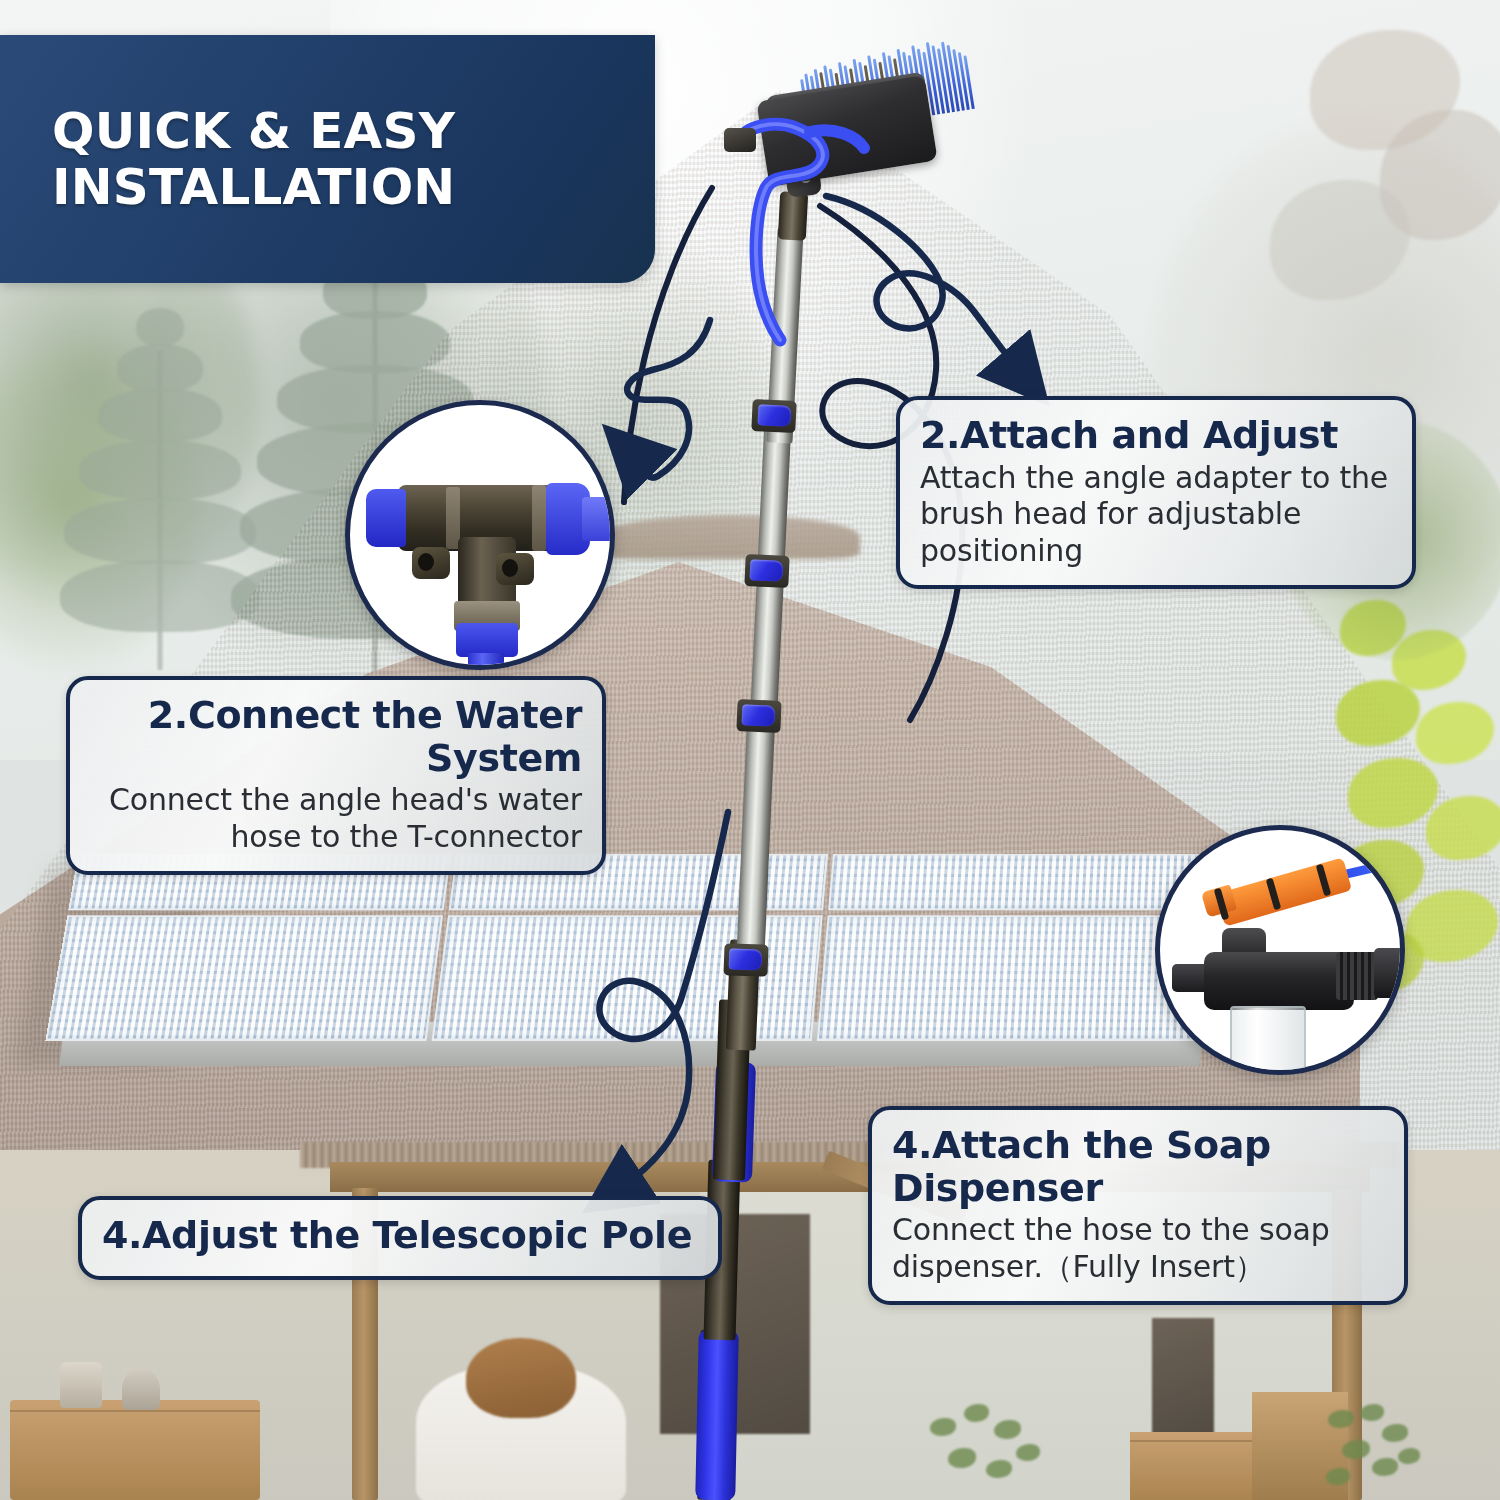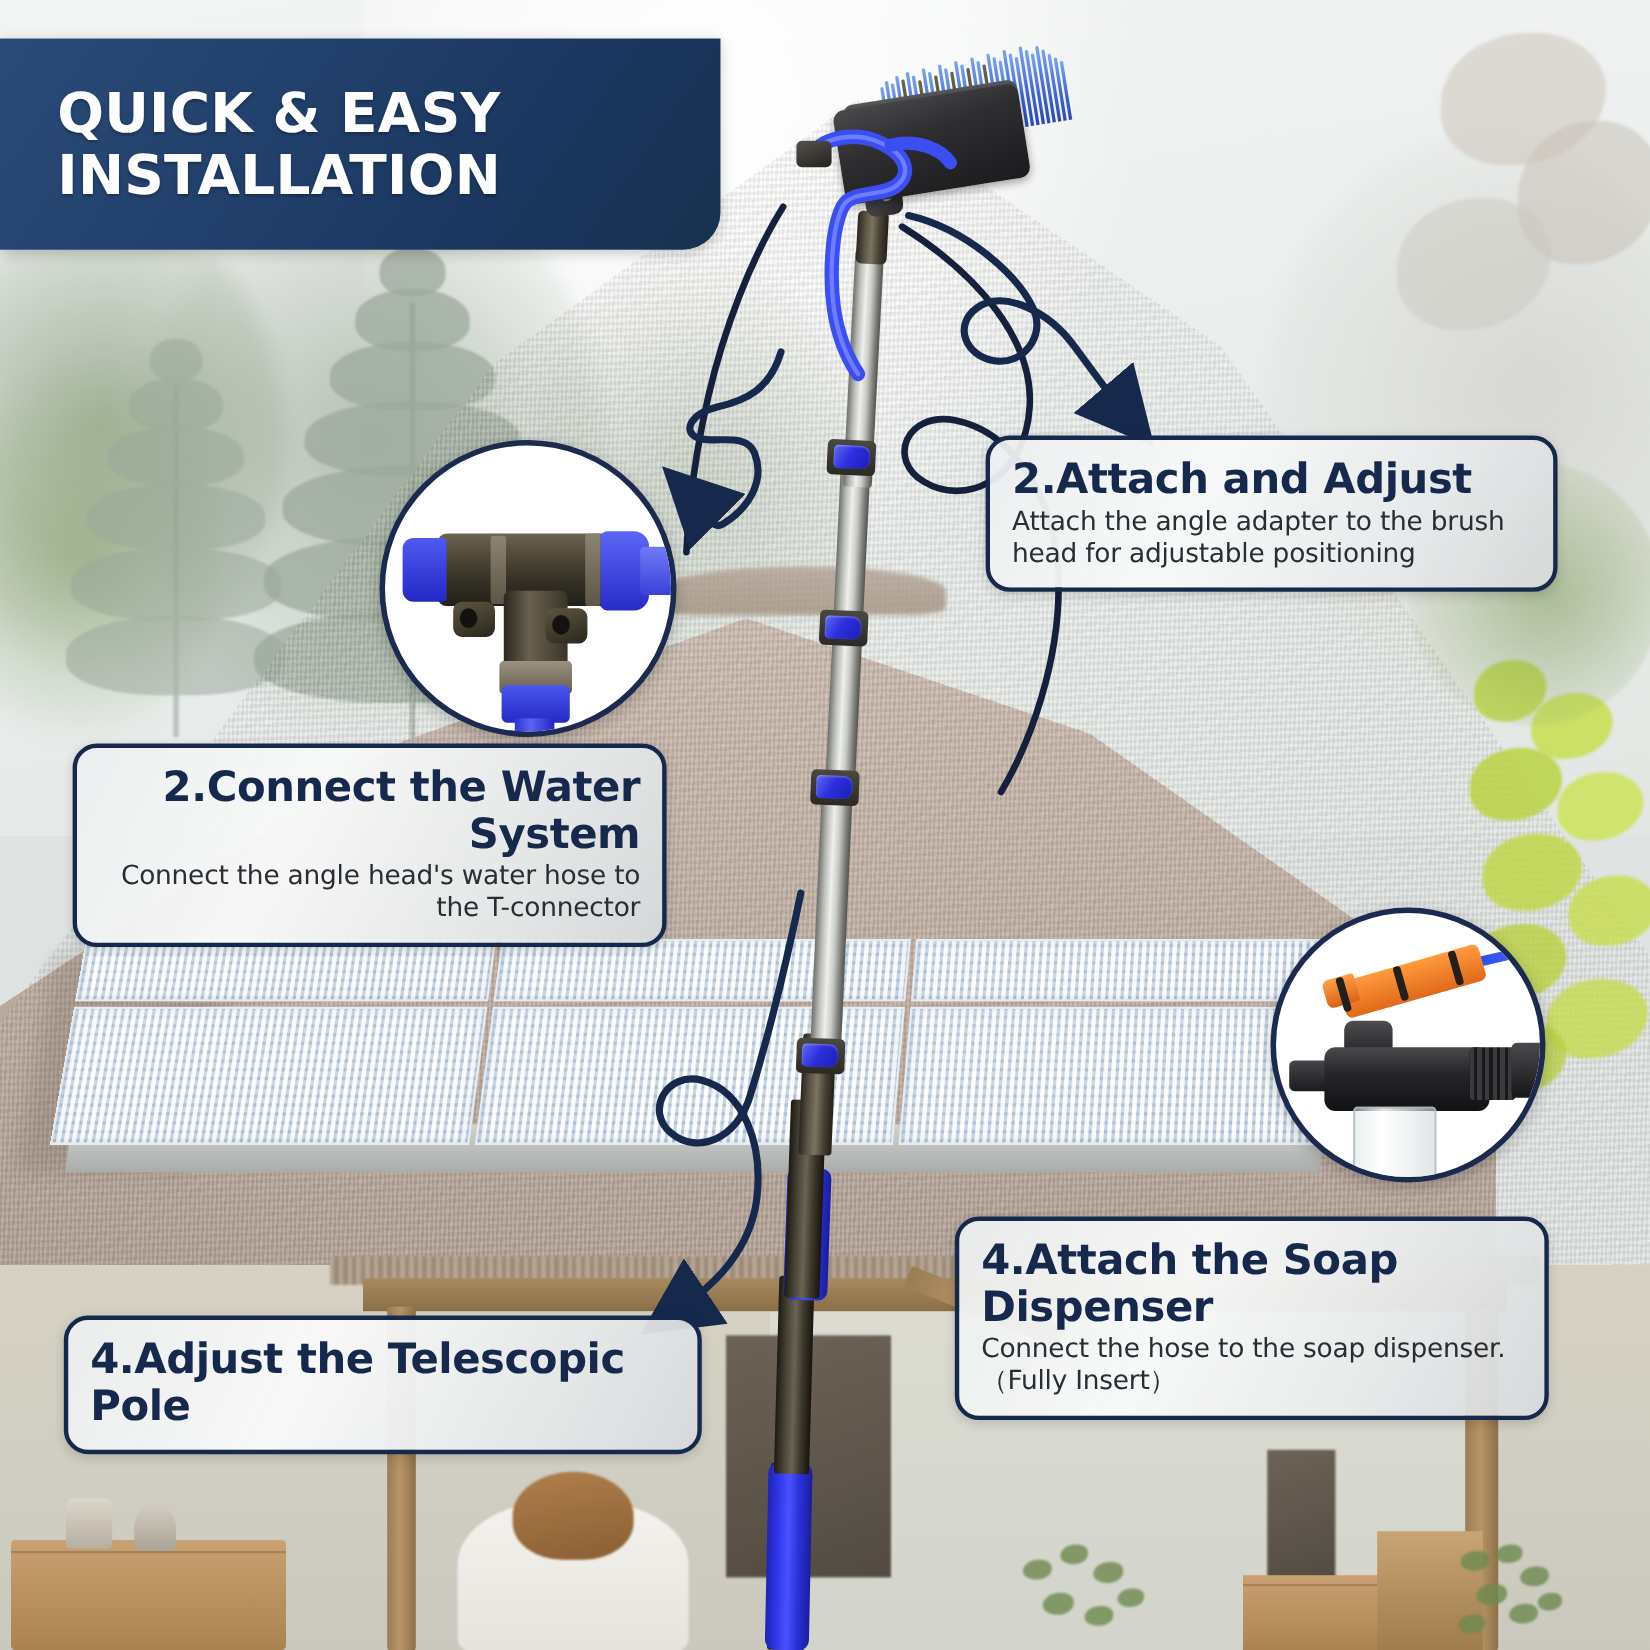--- a/index.html
+++ b/index.html
@@ -335,21 +335,21 @@
     background:linear-gradient(90deg,rgba(220,226,228,.55),rgba(255,255,255,.9) 35%,rgba(205,212,215,.6));
     border:2px solid rgba(175,185,188,.75);
     border-radius:4px 4px 10px 10px;
   }
 
   
   .arrow-svg { position:absolute; overflow:visible; }
 
   
   .banner {
-    position:absolute; left:0; top:35px; width:655px; height:192px;
+    position:absolute; left:0; top:35px; width:655px; height:248px;
     background:linear-gradient(125deg,#2b4a78 0%,#21406b 38%,#1b3760 70%,#17314f 100%);
     border-radius:0 0 34px 0;
     box-shadow:0 3px 12px rgba(0,0,0,.18);
     display:flex; align-items:center;
   }
   .banner h1 {
     color:#fff;
     font-family:"DejaVu Sans", sans-serif;
     font-weight:bold;
     font-size:50px;
@@ -374,29 +374,29 @@
     font-weight:bold;
     font-size:38px;
     line-height:1.12;
     letter-spacing:-.4px;
     margin-bottom:3px;
   }
   .callout .c-body {
     color:#2a2d33;
     font-family:"DejaVu Sans", sans-serif;
     font-weight:normal;
-    font-size:24px;
+    font-size:30px;
     line-height:1.22;
     letter-spacing:-.2px;
   }
 
   .cb1 { left:896px; top:396px; width:520px; }
   .cb2 { left:66px;  top:676px; width:540px;text-align:right; }
   .cb3 { left:868px; top:1106px; width:540px; }
-  .cb4 { left:58px;  top:1196px; width:580px; }
+  .cb4 { left:78px;  top:1196px; width:644px; }
 </style>
 </head>
 <body>
 
 <div id="stage">
 
   <div class="photo">
 
     <div class="sky"></div>
     <div class="sky-haze"></div>

